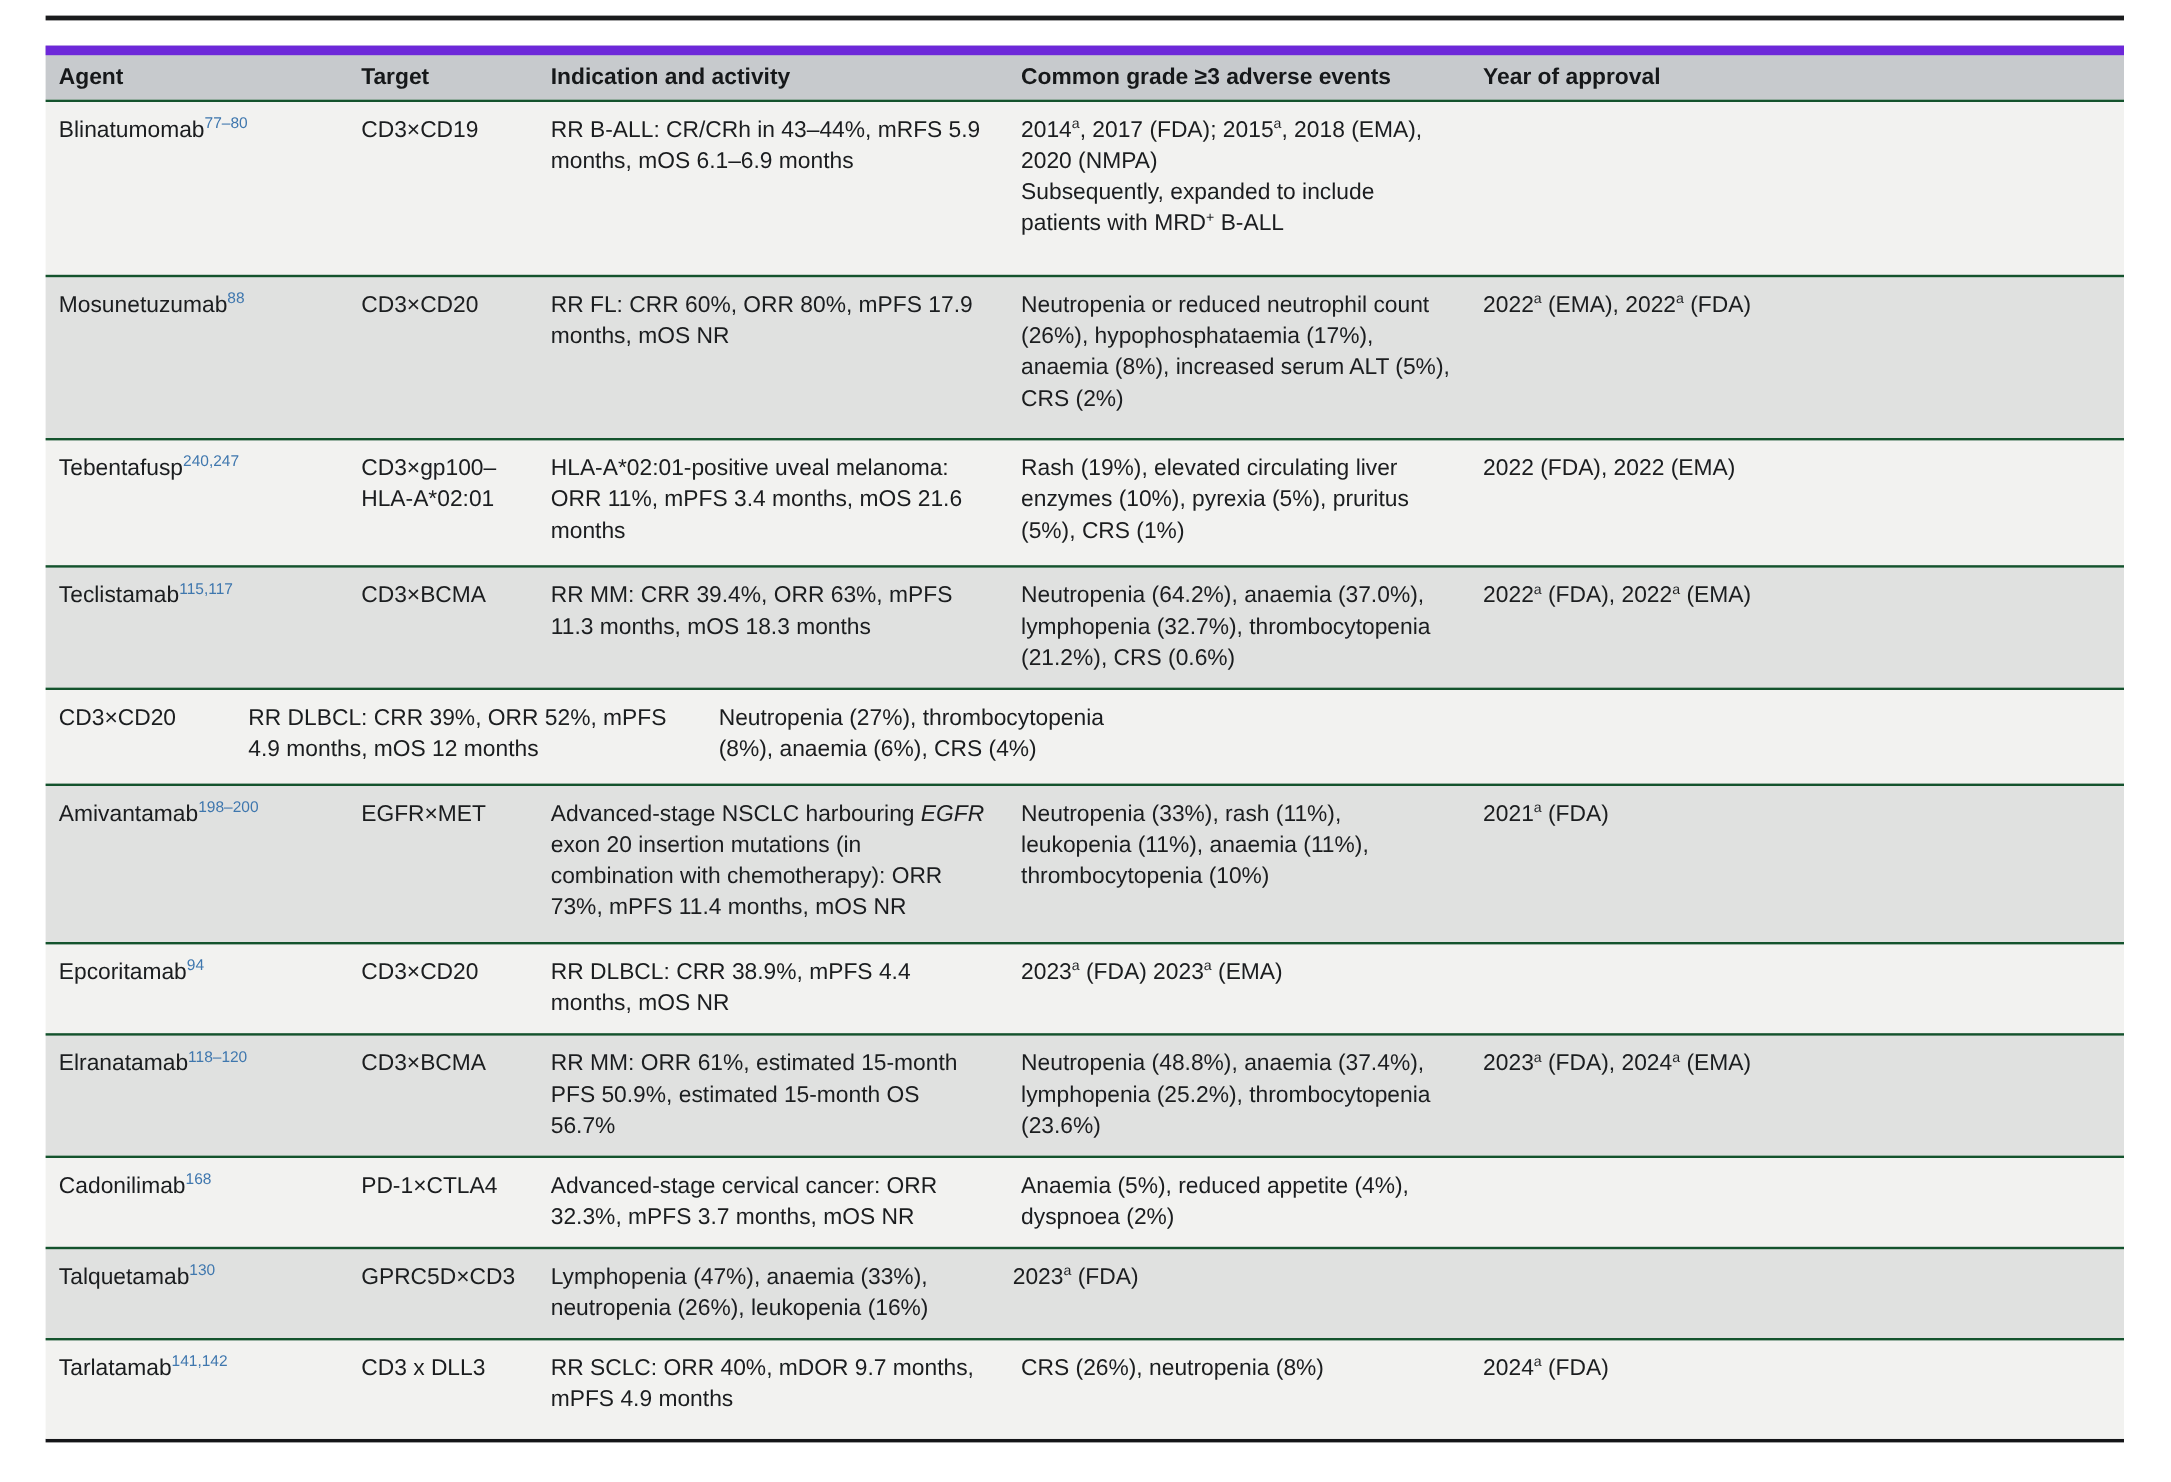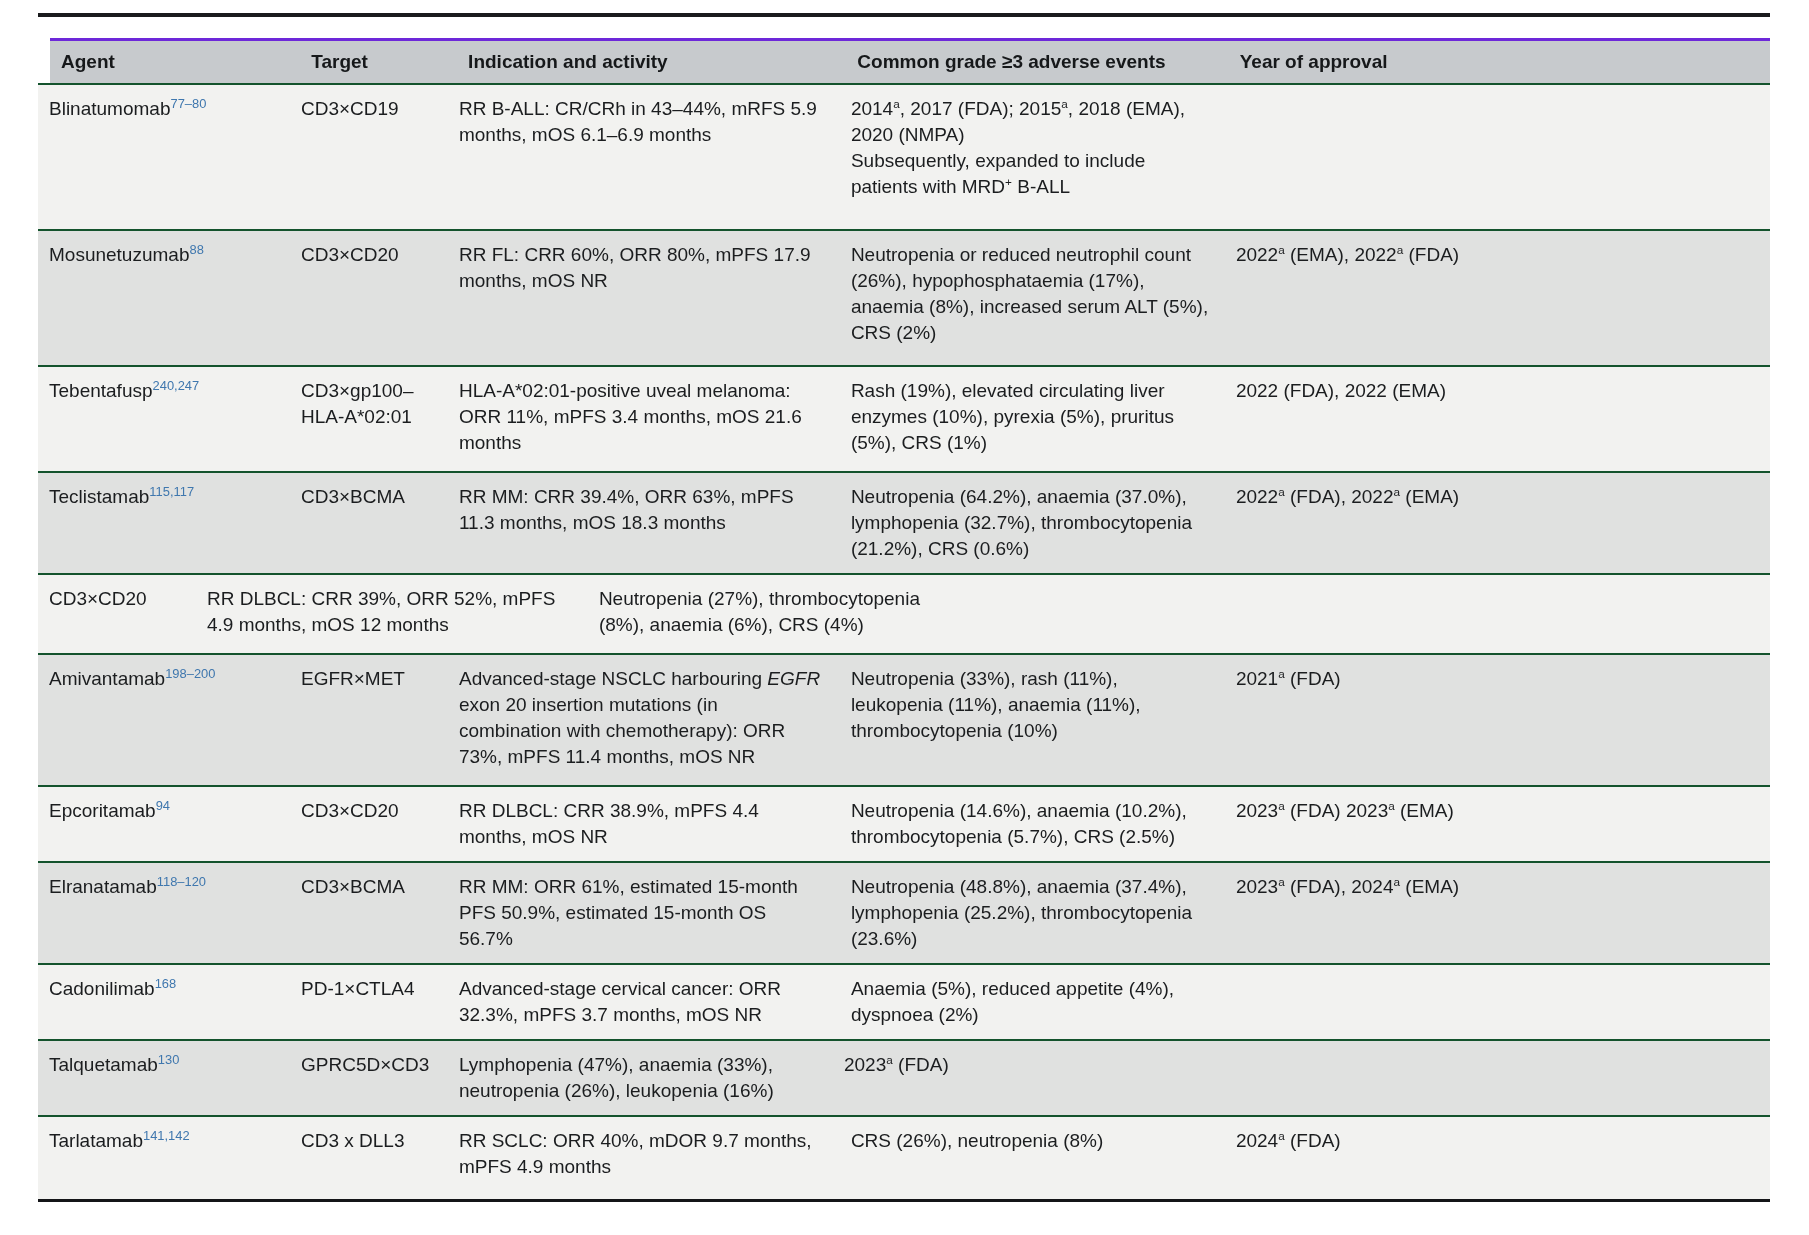--- a/index.html
+++ b/index.html
@@ -9,22 +9,22 @@
     font-family:"Liberation Sans","DejaVu Sans",sans-serif;
     color:#1b1d1f;
   }
   .page { width:1732px; margin-left:38px; padding-top:13px; }
   .top-rule { height:4px; background:#1a1b1d; margin-bottom:21px; }
   .table-title { font-size:26px; font-weight:bold; letter-spacing:-0.3px; color:#121315; margin-bottom:24px; }
   .bsp-table { width:100%; border-bottom:3px solid #141518; }
   .header-row {
     display:flex; align-items:center;
     background:#c7cacd; min-height:45px;
-    border-top:3px solid #6d28d9;
-    font-weight:bold; font-size:19px; color:#16181a;margin-left:12px;
+    border-top:8px solid #6d28d9;
+    font-weight:bold; font-size:19px; color:#16181a;
   }
   .row { display:flex; border-top:2px solid #14532d; font-size:19px; line-height:26px; }
   .row:nth-child(odd) { background:#e0e1e0; }
   .row:nth-child(even) { background:#f2f2f0; }
   
   .rows .row:nth-child(odd) { background:#f2f2f0; }
   .rows .row:nth-child(even) { background:#e0e1e0; }
   .cell { padding:11px 16px 11px 11px; }
   .c-agent    { width:14.55%; }
   .c-target   { width:9.12%;  }
@@ -118,21 +118,20 @@
         <div class="cell c-adverse">Neutropenia (33%), rash (11%), leukopenia (11%), anaemia (11%), thrombocytopenia (10%)</div>
         <div class="cell c-approval">
             <div class="inner"><span>2021</span><sup>a</sup><span> (FDA)</span></div>
           </div>
       </div>
 
       <div class="row">
         <div class="cell c-agent"><span>Epcoritamab</span><sup class="refs">94</sup></div>
         <div class="cell c-target">CD3×CD20</div>
         <div class="cell c-indic"><span>RR DLBCL: CRR 38.9%, mPFS 4.4 months, mOS NR</span></div>
-        <div class="cell c-adverse">Neutropenia (14.6%), anaemia (10.2%), thrombocytopenia (5.7%), CRS (2.5%)</div>
         <div class="cell c-approval">
             <div class="inner"><span>2023</span><sup>a</sup><span> (FDA) 2023</span><sup>a</sup><span> (EMA)</span></div>
           </div>
       </div>
 
       <div class="row">
         <div class="cell c-agent"><span>Elranatamab</span><sup class="refs">118–120</sup></div>
         <div class="cell c-target">CD3×BCMA</div>
         <div class="cell c-indic"><span>RR MM: ORR 61%, estimated 15-month PFS 50.9%, estimated 15-month OS 56.7%</span></div>
         <div class="cell c-adverse">Neutropenia (48.8%), anaemia (37.4%), lymphopenia (25.2%), thrombocytopenia (23.6%)</div>

